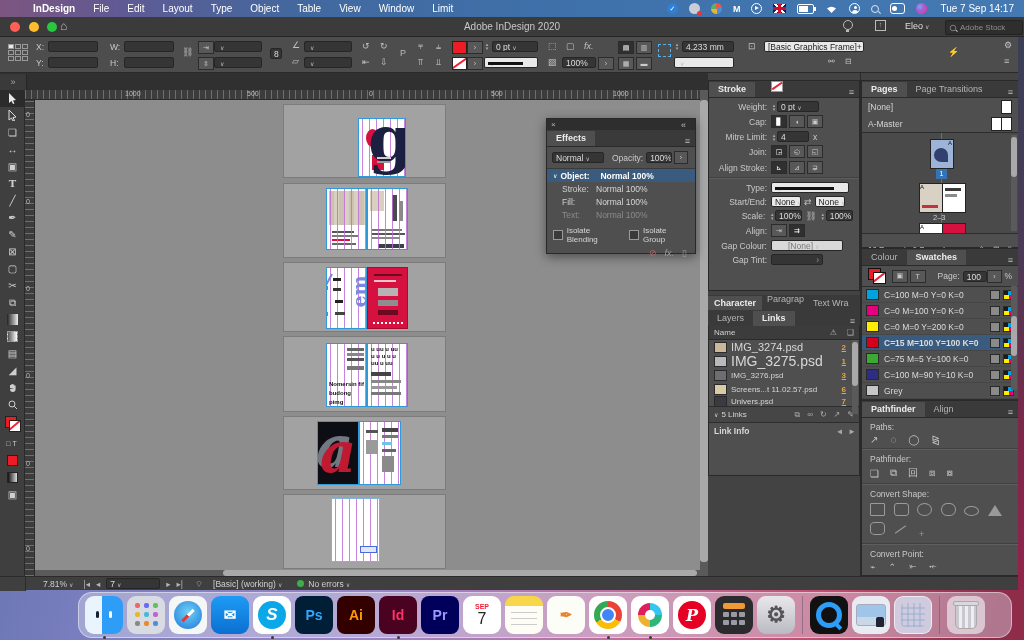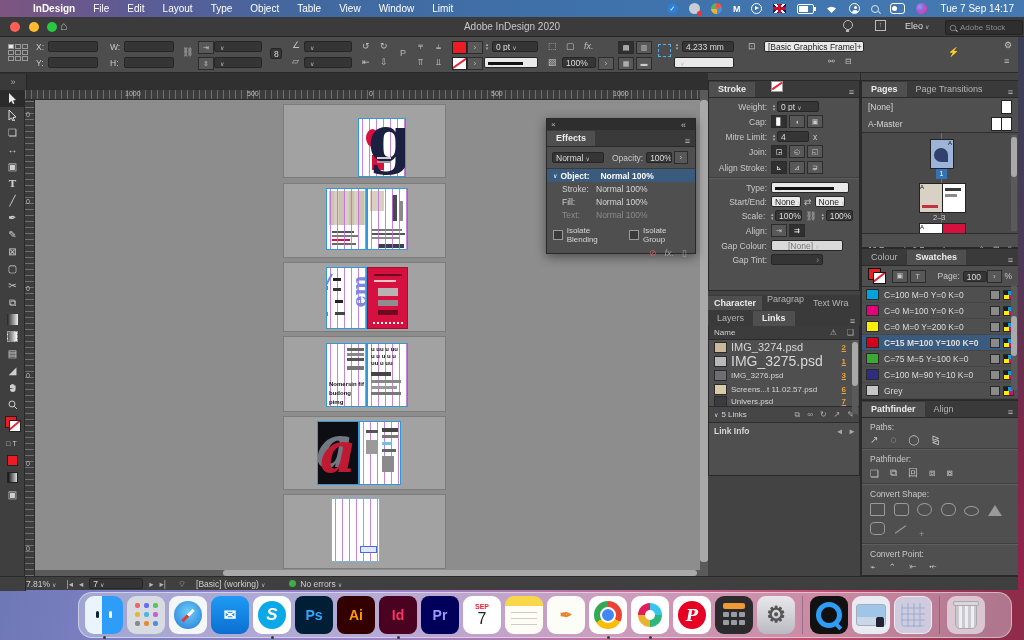--- a/index.html
+++ b/index.html
@@ -798,35 +798,35 @@
       <span>⤜</span>
       <span>⤝</span>
     </div>
   </div>
 </div>
 
 <div class="abs" id="edgestrip"></div>
 
 <div class="abs" id="statusbar">
   <span style="width:25px;height:14px;background:#3f3f3f;border-right:1px solid #2a2a2a"></span>
-  <span class="row" style="margin-left:0">
+  <span class="row" style="margin-left:17px">
       <span>7.81%</span>
       <span class="chev"></span>
     </span>
   <span style="margin-left:10px;color:#b5b5b5">|◂</span>
   <span style="margin-left:6px;color:#b5b5b5">◂</span>
   <span class="fld chev" style="width:54px;margin-left:6px">7</span>
   <span style="margin-left:6px;color:#b5b5b5">▸</span>
   <span style="margin-left:6px;color:#b5b5b5">▸|</span>
   <span style="margin-left:12px;color:#b5b5b5">⌔</span>
   <span class="row" style="margin-left:10px">
       <span>[Basic] (working)</span>
       <span class="chev"></span>
     </span>
-  <span class="row" style="margin-left:24px">
+  <span class="row" style="margin-left:15px">
     <span style="width:7px;height:7px;border-radius:50%;background:#3fae49;margin-right:4px"></span>
     <span>No errors</span>
       <span class="chev"></span>
   </span>
 </div>
 
 <div class="abs" id="dock">
   <div class="dicon" style="background:linear-gradient(90deg,#eaf4fd 0 46%,#2e9df7 46%)">
       <i style="position:absolute;left:30%;top:40%;width:3px;height:7px;background:#123;border-radius:2px"></i>
       <i style="position:absolute;right:30%;top:40%;width:3px;height:7px;background:#fff;border-radius:2px"></i>

